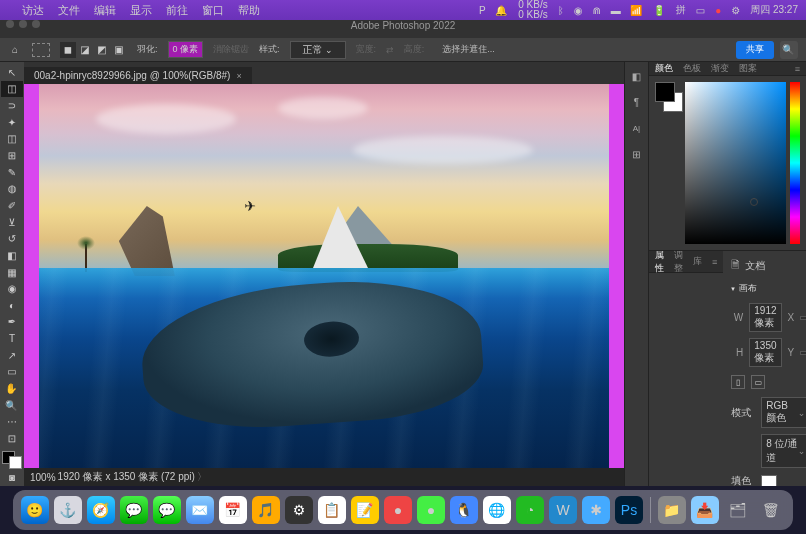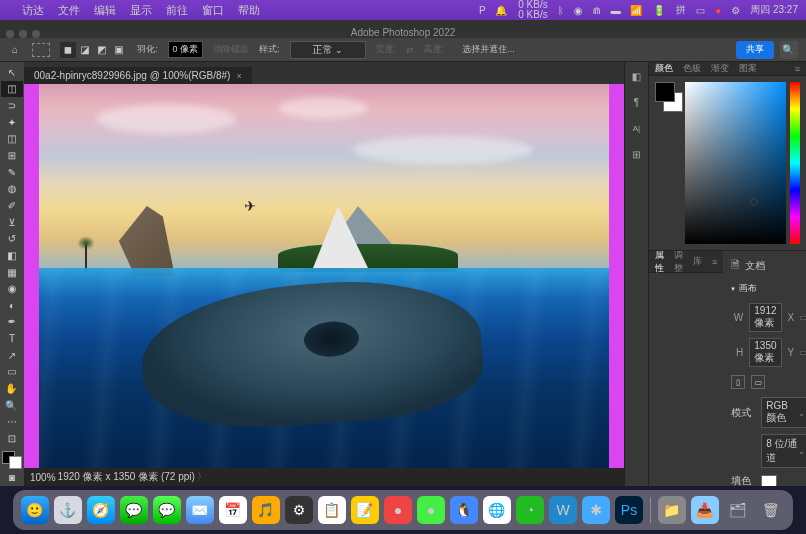--- a/index.html
+++ b/index.html
@@ -2,29 +2,29 @@
 <html><head>
 <meta charset="utf-8">
 <style>
 *{margin:0;padding:0;box-sizing:border-box;font-family:-apple-system,"Helvetica Neue",sans-serif;font-size:10px;color:#ccc;user-select:none}
 body{width:806px;height:534px;background:#1a1a2e;overflow:hidden;position:relative}
 .menubar{height:20px;background:linear-gradient(#7a3cc8,#6a32b8);display:flex;align-items:center;padding:0 8px;gap:14px;color:#fff}
 .menubar span{font-size:11px}
 .menubar .right{margin-left:auto;display:flex;align-items:center;gap:10px}
 .menubar .right span{font-size:10px}
 .ps-window{position:absolute;top:20px;left:0;right:0;bottom:48px;background:#323232;display:flex;flex-direction:column}
-.ps-titlebar{height:18px;background:#323232;display:flex;align-items:flex-end;justify-content:center;position:relative}
+.ps-titlebar{height:18px;background:#323232;display:flex;align-items:flex-start;justify-content:center;position:relative}
 .ps-titlebar .dots{position:absolute;left:6px;display:flex;gap:5px}
 .dot{width:8px;height:8px;border-radius:50%;background:#555}
 .ps-titlebar .title{font-size:10px;color:#999}
 .optbar{height:24px;background:#424242;display:flex;align-items:center;padding:0 8px;gap:10px;border-bottom:1px solid #222}
 .optbar .home{width:14px;height:14px;display:flex;align-items:center;justify-content:center}
-.optbar .field{background:#000000;padding:1px 4px;border:1px solid #555;font-size:9px}
+.optbar .field{background:#a21caf;padding:1px 4px;border:1px solid #555;font-size:9px}
 .optbar .lbl{font-size:9px;color:#bbb}
-.optbar .sel{background:#2d2d2d;padding:1px 22px;font-size:9px;border:1px solid #555}
+.optbar .sel{background:#2d2d2d;padding:1px 12px;font-size:9px;border:1px solid #555}
 .optbar .right{margin-left:auto;display:flex;gap:6px}
 .btn-share{background:#1473e6;padding:2px 10px;border-radius:3px;font-size:9px;color:#fff}
 .btn-search{width:18px;height:18px;background:#4d4d4d;border-radius:3px;display:flex;align-items:center;justify-content:center}
 .ps-body{flex:1;display:flex;overflow:hidden}
 .toolbar{width:24px;background:#424242;display:flex;flex-direction:column;align-items:center;padding-top:2px;gap:0}
 .tool{width:22px;height:18px;display:flex;align-items:center;justify-content:center;font-size:10px;color:#ccc}
 .tool.active{background:#1d1d1d}
 .canvas-area{flex:1;background:#d946ef;display:flex;flex-direction:column;position:relative}
 .tabbar{height:22px;background:#323232;display:flex;align-items:flex-end}
 .tab{background:#252525;padding:3px 10px;font-size:9px;color:#ddd;display:flex;align-items:center;gap:6px}

